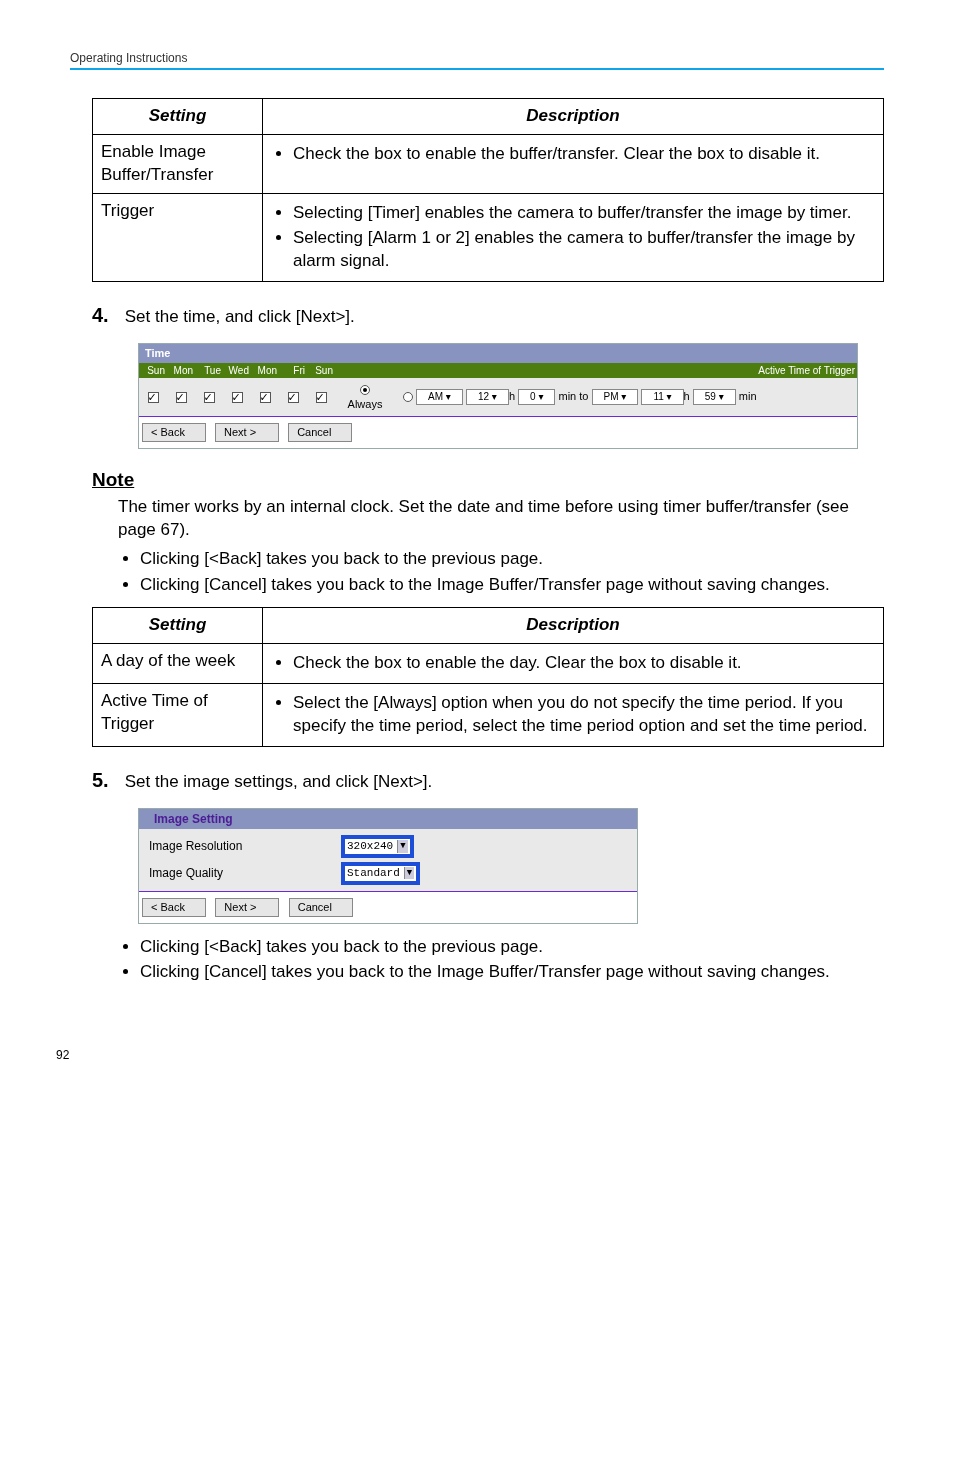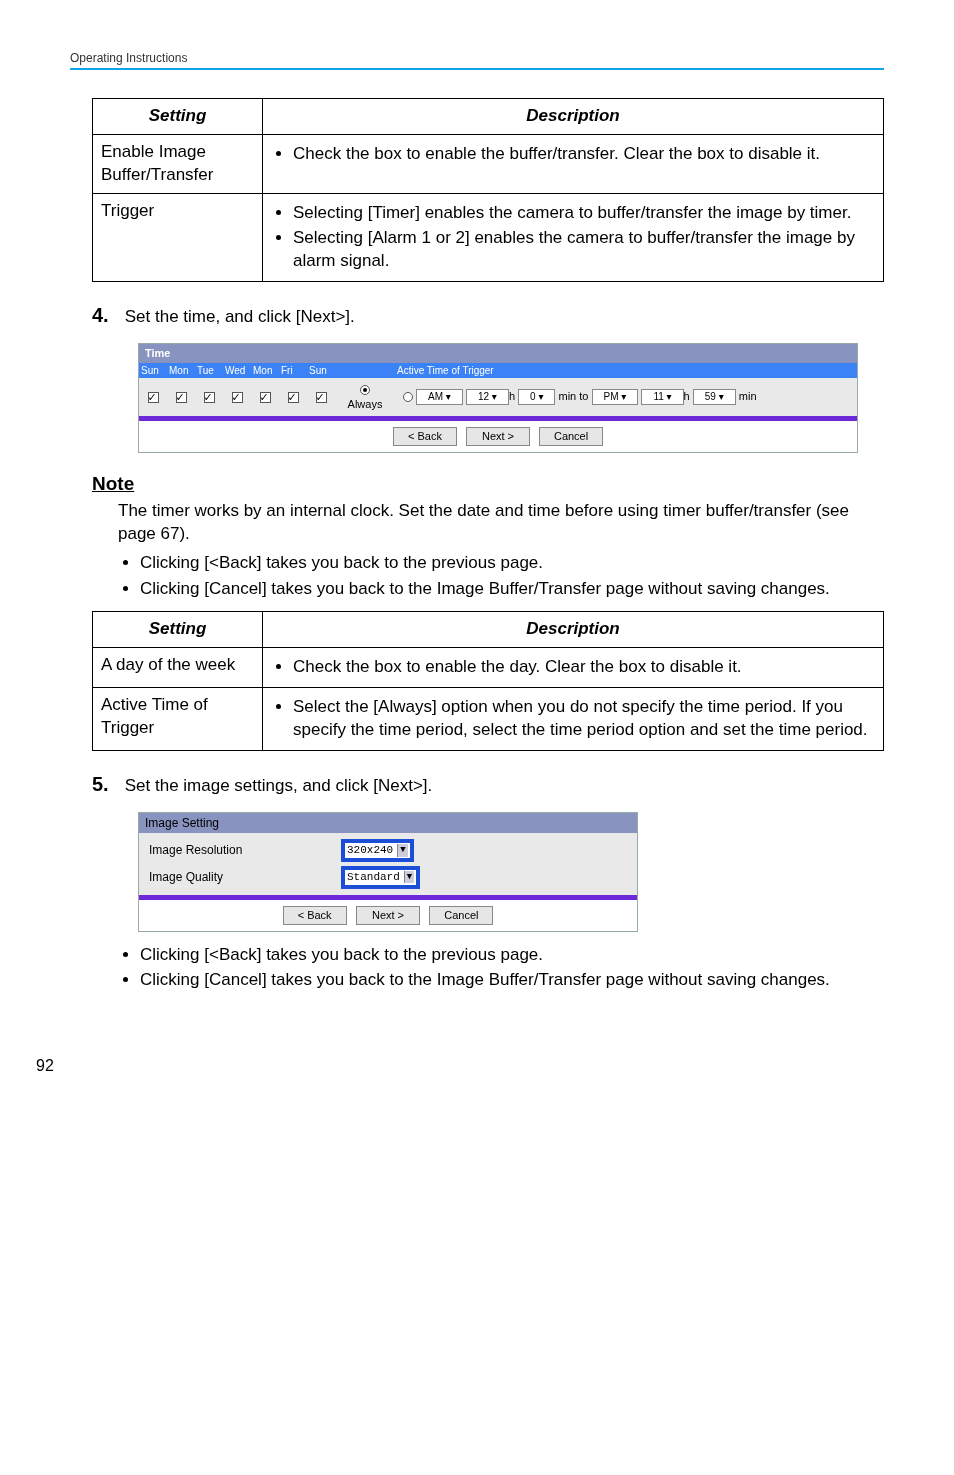--- a/index.html
+++ b/index.html
@@ -48,37 +48,37 @@
     font-size: 11px;
     background: #fff;
   }
   .tp-title {
     background: #8893bf;
     color: #fff;
     padding: 2px 6px;
     font-weight: bold;
   }
   .tp-head td {
-    background: #3b82f6;
+    background: #4d7c0f;
     color: #fff;
-    text-align: left;
+    text-align: right;
     font-size: 10px;
     padding: 1px 2px;
   }
   .tp-cells td {
     background: #e9e9e9;
     text-align: center;
     padding: 4px 3px;
   }
   .tp-table { border-collapse: collapse; width: 100%; }
   .tp-table td { border: 0; }
   .active-label {
     background: #8893bf; color: #fff; text-align: center; font-size: 10px;
   }
-  .btn-row { text-align: center; padding: 6px 0; background: #fff; border-top: 5px solid #6d28d9; }
+  .btn-row { text-align: left; padding: 6px 0; background: #fff; border-top: 1px solid #6d28d9; }
   .win-btn {
     display: inline-block;
     min-width: 64px;
     font-size: 11px;
     background: #e6e6e6;
     border: 1px solid #888;
     padding: 1px 8px;
     margin: 0 3px;
   }
   .tiny-select {
@@ -98,33 +98,33 @@
   .note-body ul { list-style: disc; padding-left: 22px; margin-top: 6px;}
   .note-body li { margin: 3px 0; }
   
   .img-setting {
     margin: 10px 0 12px 68px;
     width: 500px;
     border: 1px solid #9aa;
     font-size: 12px;
     background: #fff;
   }
-  .is-title { background: #8893bf; color: #000000; padding: 2px 6px; font-weight: normal; font-size: 12px;}
+  .is-title { background: #8893bf; color: #4c1d95; padding: 2px 15px; font-weight: bold; font-size: 12px;}
   .is-body { background: #e9e9e9; padding: 4px 10px; }
   .is-row { display: flex; align-items: center; padding: 2px 0; gap: 12px; }
   .is-row .lbl { width: 180px; font-size: 12px; }
   .is-select { border:4px solid #1d4ed8; background:#fff; font-size:11px; padding:0 2px; min-width:70px; display:inline-flex; align-items:center; justify-content:space-between;font-family:Liberation Mono, monospace;}
   .is-select .arr{ font-size:9px; margin-left:4px; background:#ccd; border-left:1px solid #888; padding:0 2px;}
   .after-list { margin-left: 48px; }
   .after-list ul { list-style: disc; padding-left: 22px; }
   .after-list li { margin: 3px 0; }
   .page-num {
     position: absolute;
-    left: 36px;
-    font-size: 16px;
+    left: 56px;
+    font-size: 12px;
     margin-top: 60px;
   }
   .footer-space { height: 70px; }
 </style>
 </head>
 <body>
 
 <div class="top-header">Operating Instructions</div>
 
 <table class="sd-table">

